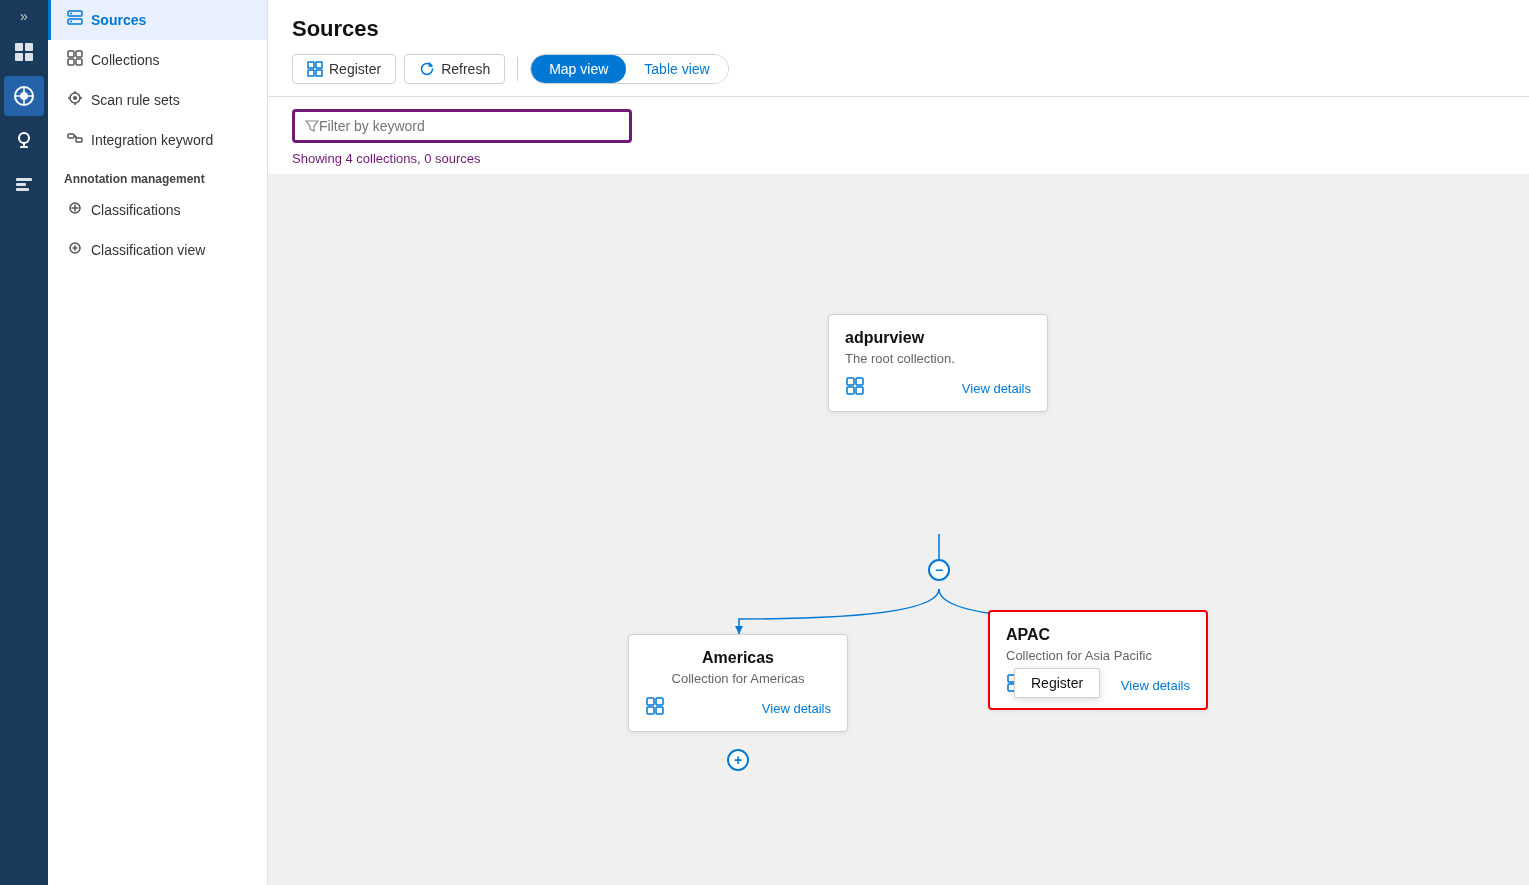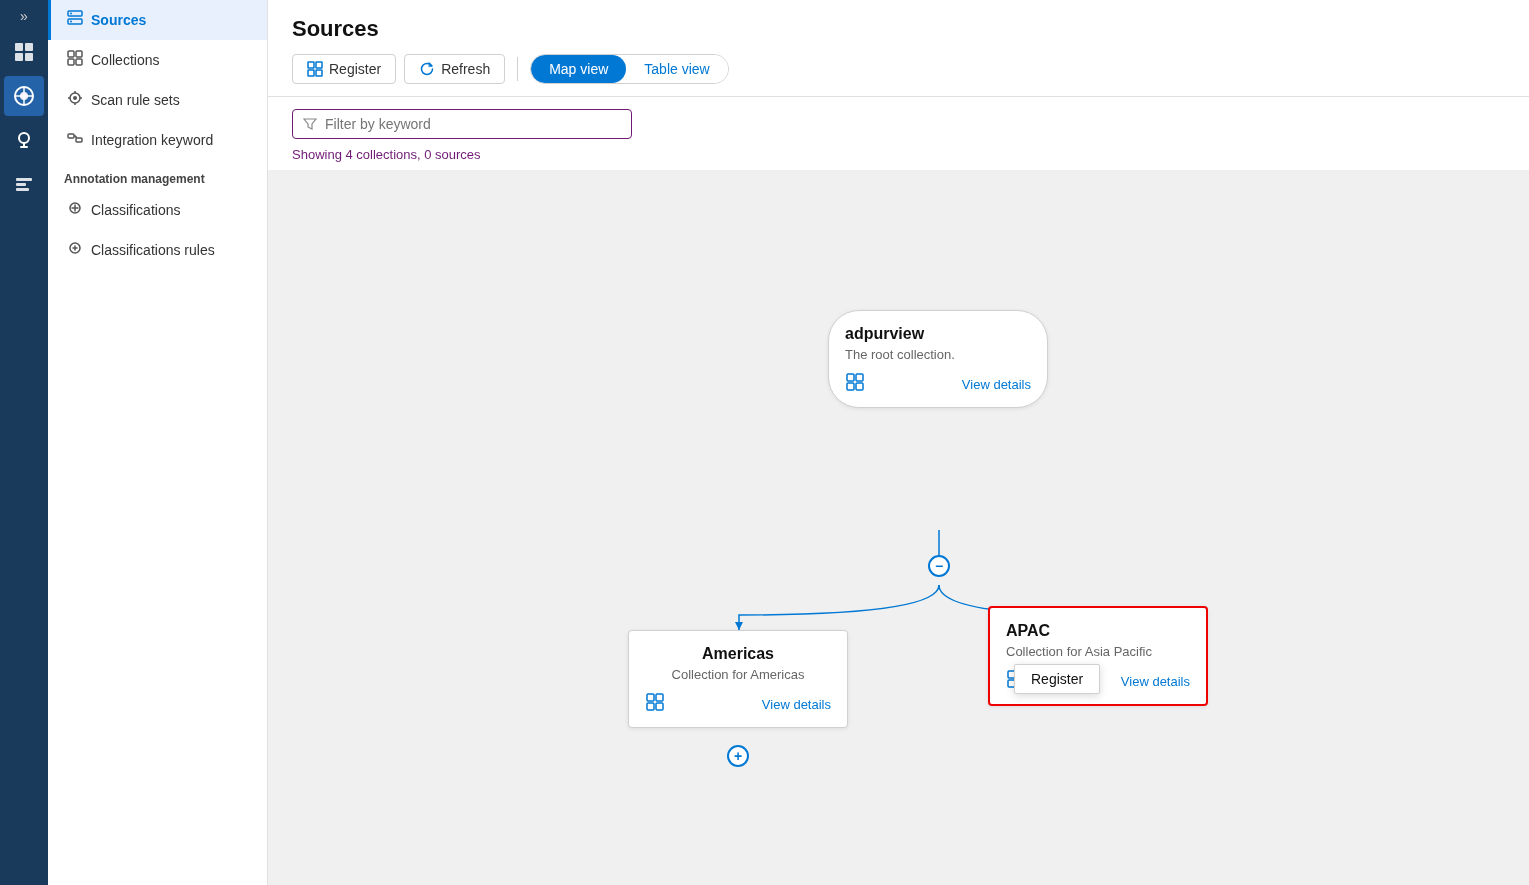--- a/index.html
+++ b/index.html
@@ -124,25 +124,25 @@
     }
 
     
     .filter-bar {
       padding: 12px 24px 8px 24px;
       background: #fff;
     }
     .filter-input-wrap {
       display: flex;
       align-items: center;
-      border: 1px solid #701a75;
+      border: 3px solid #701a75;
       border-radius: 4px;
       padding: 6px 10px;
       width: 340px;
-      gap: 8px;
+      gap: 0;
       background: #fff;
     }
     .filter-input-wrap input {
       border: none;
       outline: none;
       font-size: 14px;
       color: #555;
       flex: 1;
       background: transparent;
     }
@@ -357,21 +357,21 @@
     </span>
     <span>Classifications</span>
   </div>
   <div class="sidebar-item">
     <span class="sidebar-icon">
       <svg width="16" height="16" viewBox="0 0 16 16" fill="none">
           <circle cx="8" cy="8" r="5" stroke="#555" stroke-width="1.5"></circle>
           <path d="M6 8h4M8 6v4" stroke="#555" stroke-width="1.5" stroke-linecap="round"></path>
         </svg>
     </span>
-    <span>Classifications rules</span>
+    <span>Classification view</span>
   </div>
 </div>
 
 <div class="main">
 
   <div class="main-header">
     <div class="main-title">Sources</div>
     <div class="toolbar">
       <button class="toolbar-btn">
         <svg width="16" height="16" viewBox="0 0 16 16" fill="none">
@@ -414,21 +414,21 @@
       <line x1="671" y1="360" x2="671" y2="393" stroke="#0078d4" stroke-width="1.5"></line>
 
       <path d="M671 415 Q671 445 471 445 Q471 460 471 460" fill="none" stroke="#0078d4" stroke-width="1.5"></path>
 
       <path d="M671 415 Q671 445 831 445 Q831 460 831 460" fill="none" stroke="#0078d4" stroke-width="1.5"></path>
 
       <polygon points="471,460 467,452 475,452" fill="#0078d4"></polygon>
       <polygon points="831,460 827,452 835,452" fill="#0078d4"></polygon>
     </svg>
 
-    <div class="collection-card" style="top: 140px; left: 560px; border-radius: 31px;">
+    <div class="collection-card" style="top: 140px; left: 560px;">
       <div class="card-title">adpurview</div>
       <div class="card-desc">The root collection.</div>
       <div class="card-footer">
         <span class="card-footer-icon">
           <svg width="20" height="20" viewBox="0 0 20 20" fill="none">
               <rect x="2" y="2" width="7" height="7" rx="1" stroke="#0078d4" stroke-width="1.5"></rect>
               <rect x="11" y="2" width="7" height="7" rx="1" stroke="#0078d4" stroke-width="1.5"></rect>
               <rect x="2" y="11" width="7" height="7" rx="1" stroke="#0078d4" stroke-width="1.5"></rect>
               <rect x="11" y="11" width="7" height="7" rx="1" stroke="#0078d4" stroke-width="1.5"></rect>
             </svg>

